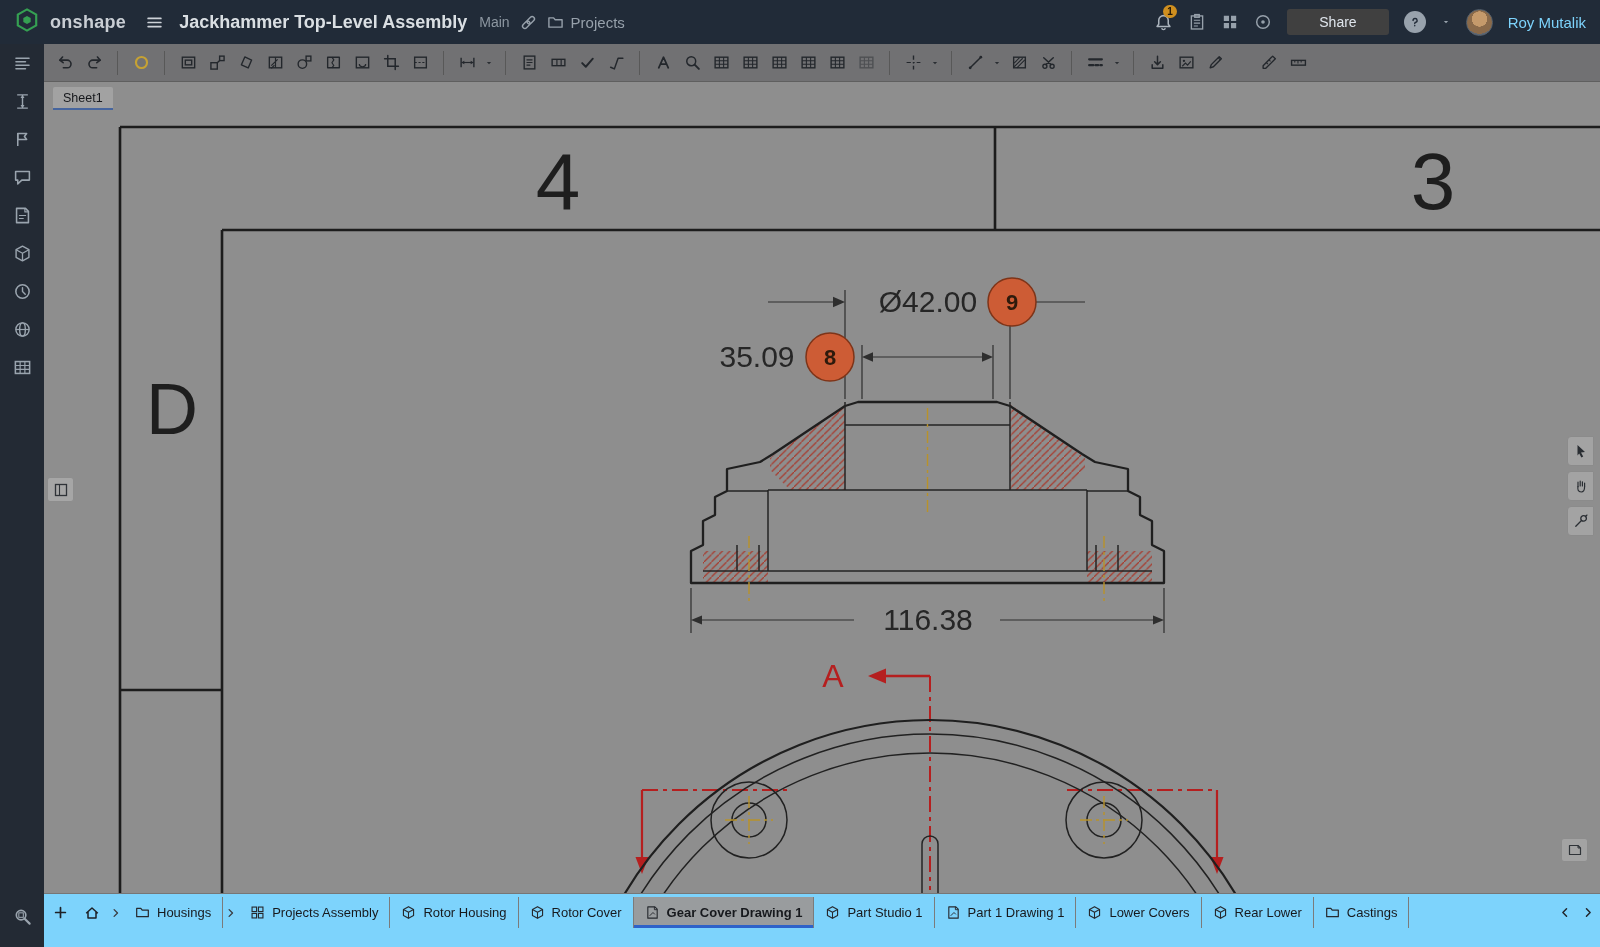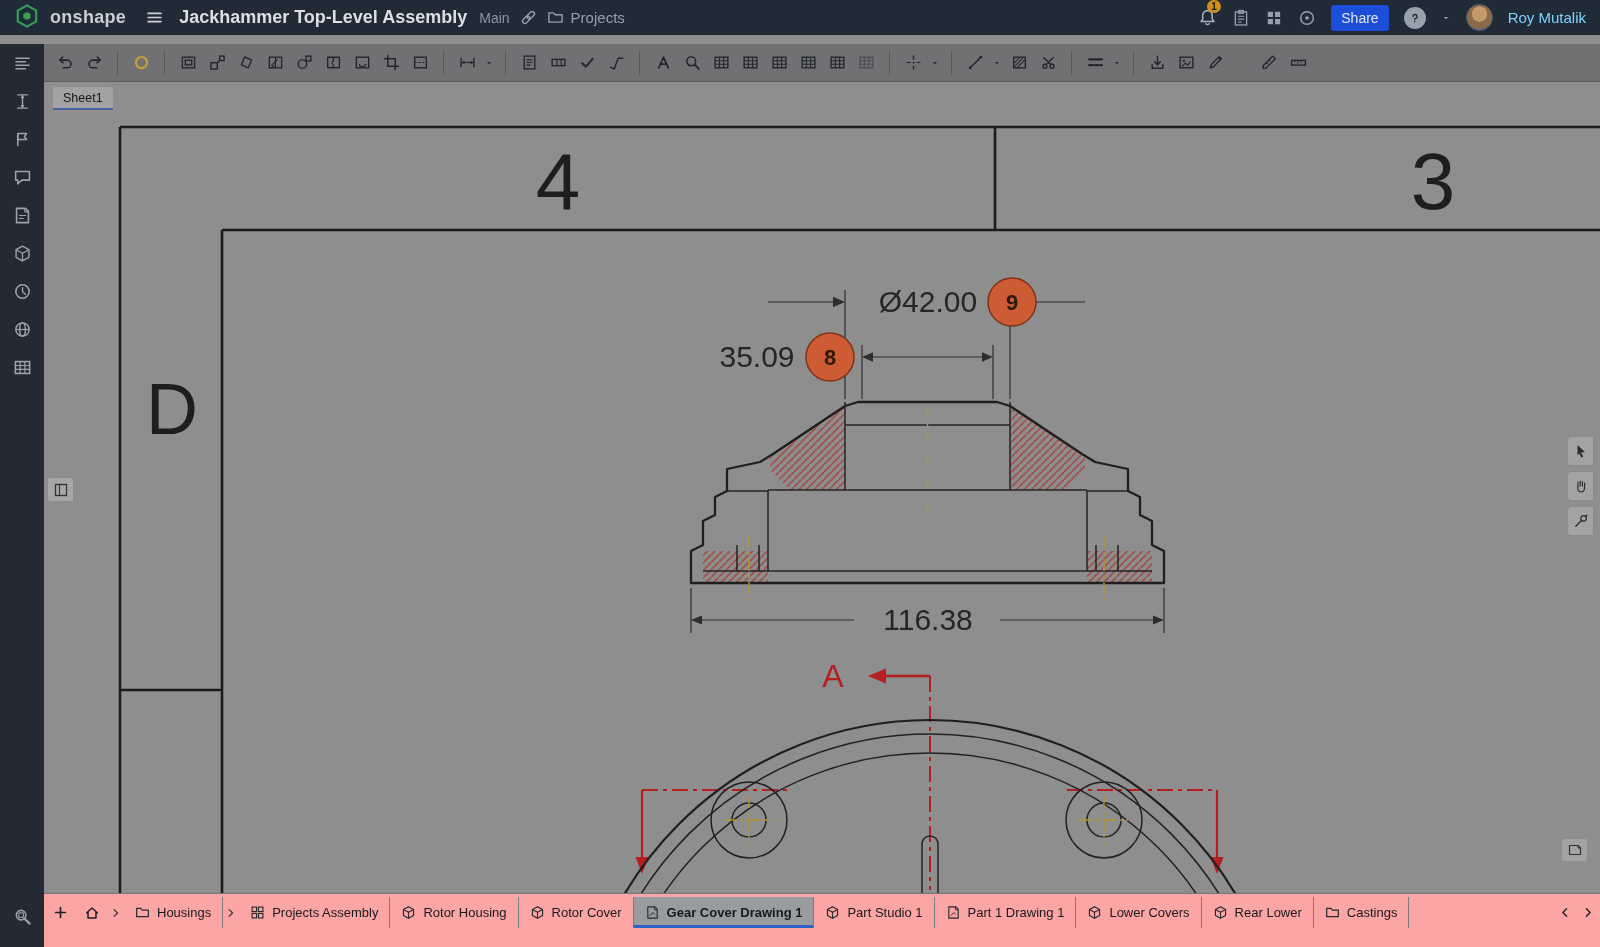--- a/index.html
+++ b/index.html
@@ -2,32 +2,32 @@
 <html><head>
 <meta charset="utf-8">
 <style>
   *{margin:0;padding:0;box-sizing:border-box}
   html,body{width:1600px;height:947px}
   body{position:relative;overflow:hidden;background:#8e8e8e;font-family:"Liberation Sans","DejaVu Sans",sans-serif}
   .i{display:block;width:17px;height:17px}
   .ci{width:10px;height:10px}
 
   
-  .topbar{position:absolute;top:0;left:0;right:0;height:35px;background:#212b38;display:flex;align-items:center;padding:0 14px;gap:10px;color:#c7cdd3;z-index:30}
+  .topbar{position:absolute;top:0;left:0;right:0;height:44px;background:#212b38;display:flex;align-items:center;padding:0 14px;gap:10px;color:#c7cdd3;z-index:30}
   .logo-badge svg{width:26px;height:26px}
   .wordmark{font-size:18px;font-weight:600;color:#c9ced4;letter-spacing:.3px}
   .burger{color:#cdd2d8;margin-left:10px;display:flex}
   .doc-title{font-size:18px;font-weight:700;color:#dadfe3;margin-left:6px;white-space:nowrap}
   .ws-label{font-size:14px;color:#8d97a1;margin-left:2px}
   .tb-ico{color:#97a1ab;display:flex}
   .crumb{display:flex;align-items:flex-start;gap:7px;font-size:15px;color:#97a1ab}
   .tb-right{margin-left:auto;display:flex;align-items:center;gap:15px}
   .bell-wrap{position:relative;color:#aab3bc;display:flex}
   .badge{position:absolute;top:-8px;left:9px;background:#cf8f1f;color:#241807;font-size:10px;font-weight:700;border-radius:8px;padding:1px 4px;line-height:11px}
-  .share-btn{background:#1d4ed8;color:#dfe5ec;font-size:14px;padding:5px 10px;border-radius:3px;border:none;cursor:pointer}
+  .share-btn{background:#404040;color:#dfe5ec;font-size:14px;padding:5px 32px;border-radius:3px;border:none;cursor:pointer}
   .help-circle{width:22px;height:22px;border-radius:50%;background:#98a2ac;color:#212b38;display:flex;align-items:center;justify-content:center}
   .help-circle .i{width:14px;height:14px}
   .caret-btn{color:#98a2ac;display:flex}
   .avatar{width:27px;height:27px;border-radius:50%;background:radial-gradient(circle at 50% 36%,#c59a6b 0 37%,#8a6a4a 38% 72%,#5d6672 73% 100%);border:1px solid #55606c}
   .user-name{font-size:15px;color:#7dd3fc;white-space:nowrap}
 
   
   .toolbar{position:absolute;top:44px;left:44px;right:0;height:38px;background:#717173;border-bottom:1px solid #5f5f5f;display:flex;align-items:center;padding:0 8px;gap:3px;z-index:20}
   .tb-item{width:26px;height:28px;display:flex;align-items:center;justify-content:center;border-radius:3px;color:#23272c;flex:none}
   .tb-caret{width:12px;height:28px;display:flex;align-items:center;justify-content:center;color:#2a2e33;flex:none}
@@ -67,21 +67,21 @@
   .dw-dashdot{stroke-dasharray:16 5 4 5}
   .dw-redf{fill:#b51f1f;stroke:none}
   .dw-sectA{fill:#b51f1f;font-size:32px}
   .dw-circ{stroke:#1f1f1f;stroke-width:2.2;fill:none}
   .dw-circ2{stroke:#212121;stroke-width:1.5;fill:none}
   .dw-balloon{fill:#cd5c35;stroke:#7e3418;stroke-width:1.5}
   .dw-bnum{fill:#2e1a0c;font-size:22px;font-weight:bold}
   .hatchfill{fill:url(#hatch);stroke:none}
 
   
-  .tabbar{position:absolute;left:44px;right:0;bottom:0;height:54px;background:#fca5a5;border-top:1px solid #767676;display:flex;align-items:flex-start;padding-top:3px;z-index:20}
+  .tabbar{position:absolute;left:44px;right:0;bottom:0;height:54px;background:#7dd3fc;border-top:1px solid #767676;display:flex;align-items:flex-start;padding-top:3px;z-index:20}
   .tb2-btn{width:32px;height:31px;display:flex;align-items:center;justify-content:center;color:#1e2126;flex:none}
   .tab-chev{width:16px;height:31px;display:flex;align-items:center;justify-content:center;color:#3a3d42;flex:none}
   .tab-chev .i{width:12px;height:12px}
   .dtab{height:31px;display:flex;align-items:center;gap:7px;padding:0 11px;border-right:1px solid #7b7b7b;font-size:13px;color:#17191d;white-space:nowrap;flex:none}
   .dtab .i{width:15px;height:15px;color:#26292e;flex:none}
   .dtab.active{background:#999c9e;box-shadow:inset 0 -3px 0 #2e62c9;font-weight:700}
   .tb-scrolls{margin-left:auto;display:flex;align-items:center;height:31px}
   .scr-btn{width:24px;height:31px;display:flex;align-items:center;justify-content:center;color:#212429}
 </style>
 </head>

